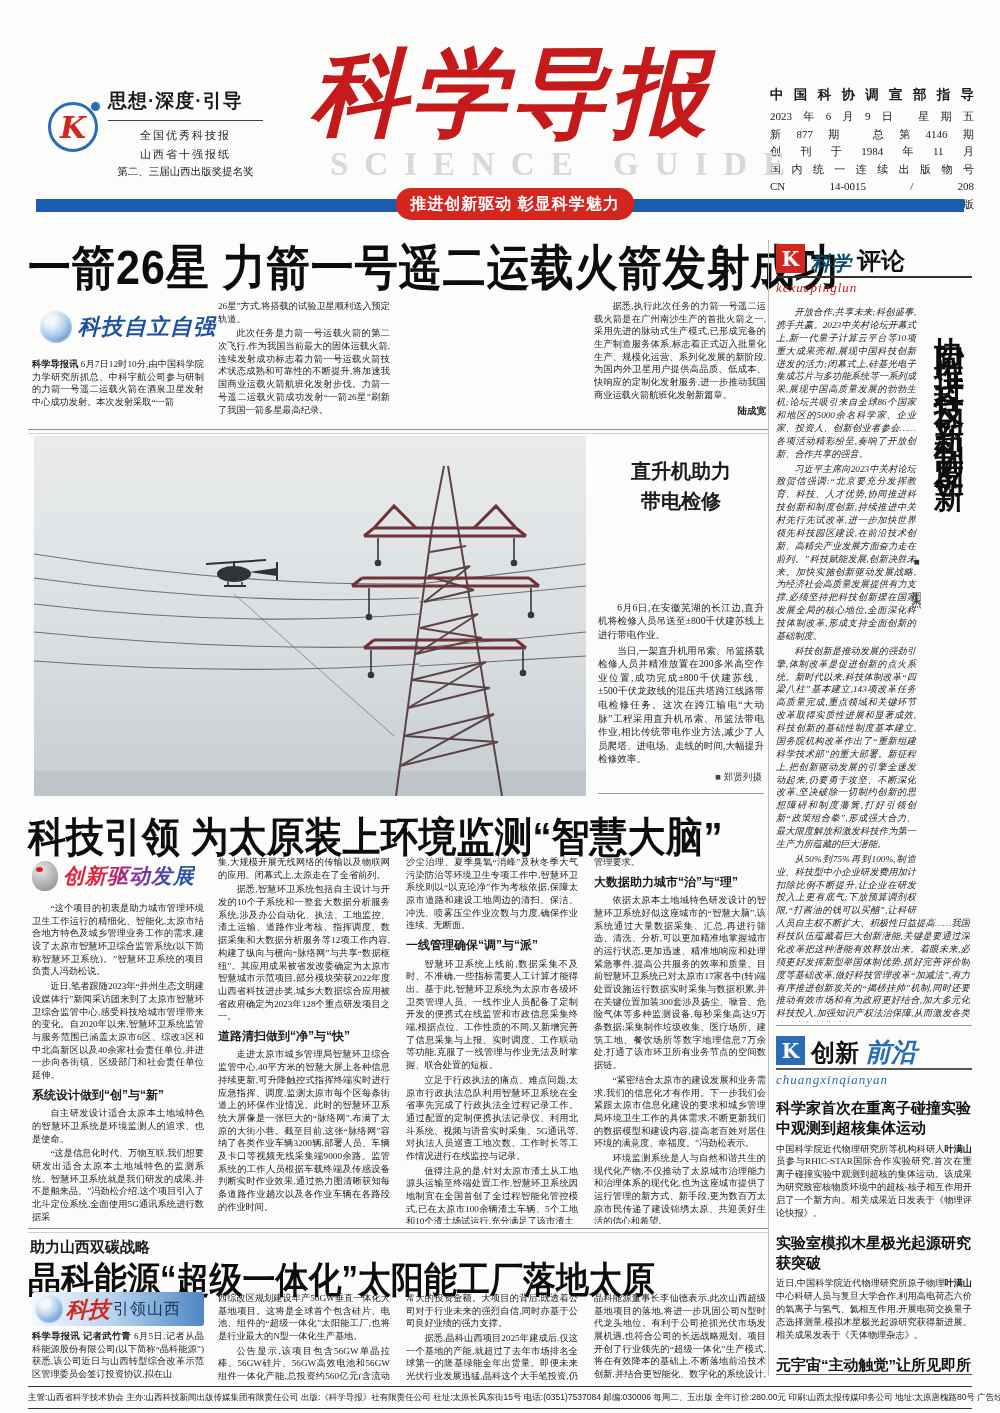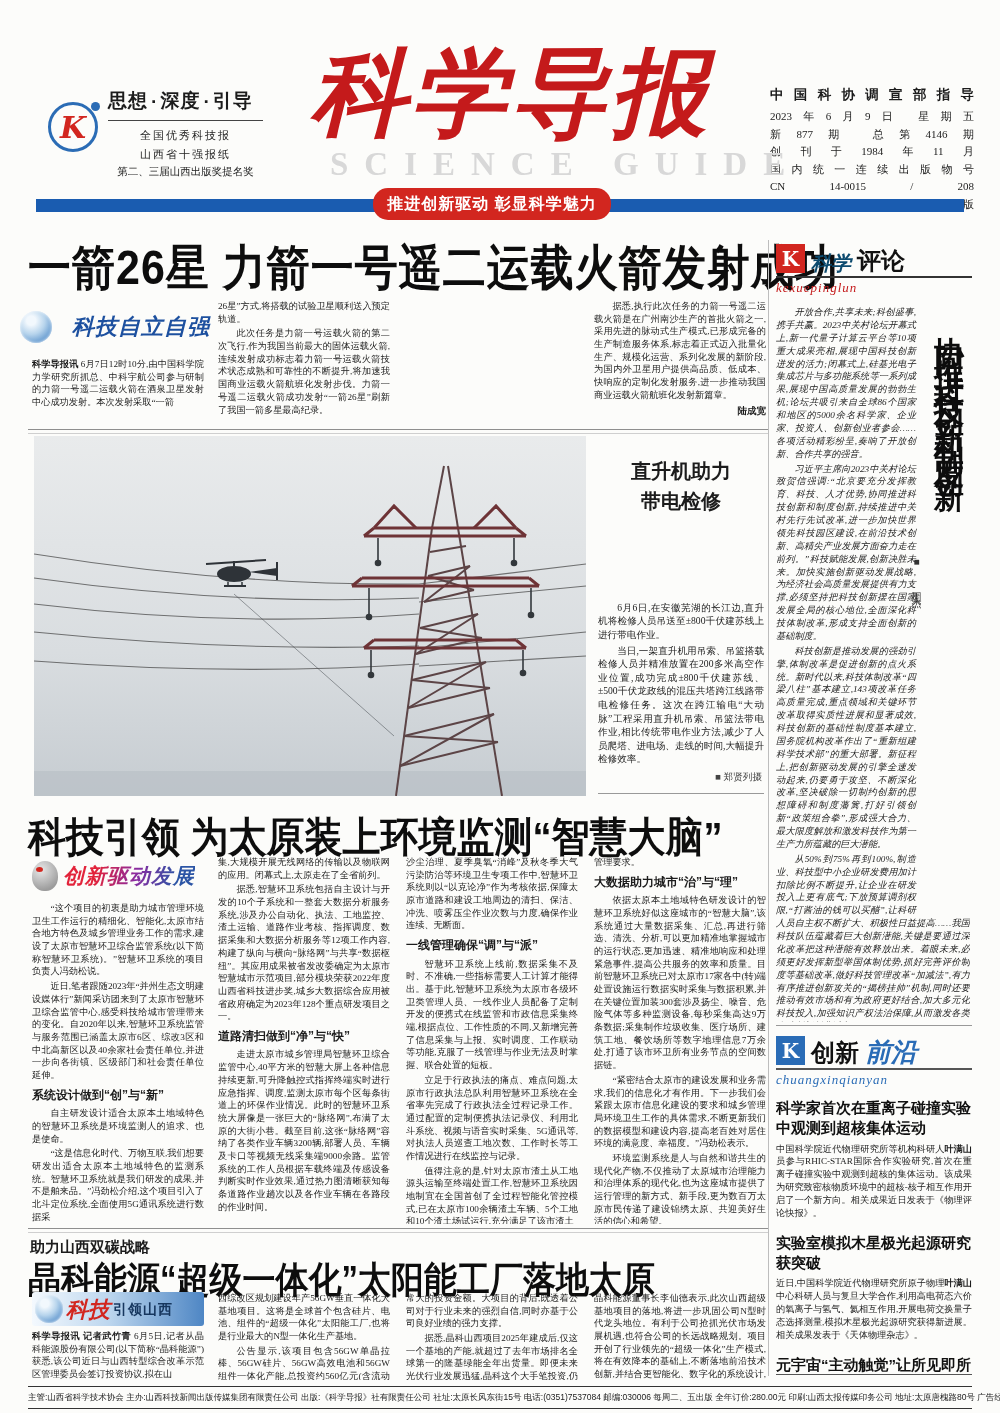--- a/index.html
+++ b/index.html
@@ -7,54 +7,54 @@
         font-family:"Liberation Serif",serif;color:#1c1c1c;overflow:hidden;}
   .abs{position:absolute;}
 
   
   .logo-wrap{left:48px;top:88px;width:215px;display:flex;gap:10px;align-items:flex-start;}
   .logo-icon{width:44px;height:44px;border:3px solid #2b6cb5;border-radius:50%;position:relative;
              display:flex;align-items:center;justify-content:center;margin-top:14px;flex:0 0 auto;}
   .logo-icon .k{font-family:"DejaVu Serif",serif;font-style:italic;font-weight:bold;font-size:30px;color:#d2261f;}
   .logo-icon .dot{position:absolute;right:-5px;top:-3px;width:9px;height:9px;border-radius:50%;background:#2b6cb5;}
   .mast-left{flex:1;}
-  .mast-slogan{font-family:Liberation Mono, monospace;font-weight:bold;font-size:19px;letter-spacing:1px;
+  .mast-slogan{font-family:Liberation Sans, sans-serif;font-weight:bold;font-size:19px;letter-spacing:1px;
                border-bottom:1px solid #444;padding-bottom:6px;margin-bottom:5px;}
   .honor{font-size:11px;letter-spacing:2px;text-align:center;line-height:1.7;color:#222;}
   .honor.small{letter-spacing:0;font-size:10.5px;}
   .mast-title{left:258px;top:38px;width:505px;text-align:center;z-index:2;
               font-family:"DejaVu Serif",serif;font-style:italic;font-weight:bold;
               font-size:96px;line-height:1.15;color:#c41a1b;letter-spacing:4px;white-space:nowrap;}
   .mast-en{left:330px;top:146px;width:430px;text-align:center;z-index:1;
            font-family:"Liberation Serif",serif;font-weight:bold;font-size:33px;
            letter-spacing:16px;color:#d8d8d8;white-space:nowrap;}
   .mast-right{left:770px;top:86px;width:204px;}
   .guidance{font-family:"Liberation Sans",sans-serif;font-weight:bold;font-size:13.5px;
             text-align:justify;text-align-last:justify;margin-bottom:4px;}
   .publine{font-size:11px;line-height:1.6;text-align:justify;text-align-last:justify;color:#222;}
   .blue-bar{left:36px;top:199px;width:928px;height:13px;background:#1a5cb0;}
-  .red-pill{left:373px;top:188px;width:238px;height:32px;background:#d2261f;border-radius:15px;z-index:3;
+  .red-pill{left:396px;top:188px;width:238px;height:32px;background:#d2261f;border-radius:15px;z-index:3;
             display:flex;align-items:center;justify-content:center;color:#fff;
             font-family:"Liberation Sans",sans-serif;font-weight:bold;font-size:16px;letter-spacing:1px;}
 
   
   .hl{font-family:"Liberation Sans",sans-serif;font-weight:900;color:#0d0d0d;}
   .bodytext{font-size:9.2px;line-height:1.38;text-align:justify;overflow:hidden;}
   .bodytext p{margin:0 0 2px;text-indent:2em;}
   .bodytext p.cont{text-indent:0;}
   .lead-bold{font-family:"Liberation Sans",sans-serif;font-weight:bold;}
   .subhead{font-family:"Liberation Sans",sans-serif;font-weight:bold;font-size:12px;
            text-indent:0;margin:5px 0 4px;}
   .byline{display:block;text-align:right;font-family:"Liberation Sans",sans-serif;
           font-weight:bold;font-size:9.5px;margin-top:2px;}
 
   
   .headline1{left:28px;top:236px;width:742px;text-align:center;font-size:43px;letter-spacing:1px;
              transform:scaleY(1.12);transform-origin:top;white-space:nowrap;}
-  .badge-blue{left:20px;top:304px;width:176px;height:46px;display:flex;align-items:center;gap:20px;}
+  .badge-blue{left:40px;top:304px;width:176px;height:46px;display:flex;align-items:center;gap:6px;}
   .globe{width:32px;height:32px;border-radius:50%;flex:0 0 auto;
          background:radial-gradient(circle at 35% 30%,#f2f8fd 15%,#b7d4ec 45%,#5b93cc 80%,#2f6aa8);
          box-shadow:inset 0 0 3px #fff;}
   .badge-blue .txt{font-family:"Liberation Sans",sans-serif;font-weight:900;font-style:italic;
                    font-size:22px;color:#1d509f;letter-spacing:1px;white-space:nowrap;}
   .col{width:172px;}
   .divider{height:3px;border-top:1px solid #8e8e8e;border-bottom:1px solid #cfcfcf;}
 
   
   .photo{left:34px;top:436px;width:552px;height:360px;}
@@ -118,21 +118,21 @@
 
   
   .kicker{left:30px;top:1238px;font-family:"Liberation Sans",sans-serif;font-weight:900;font-size:15px;}
   .headline3{left:28px;top:1256px;width:742px;font-size:33px;white-space:nowrap;
              transform:scaleY(1.1);transform-origin:top left;}
   .badge-shanxi{display:flex;align-items:center;gap:3px;height:34px;margin-bottom:4px;
                 background:linear-gradient(90deg,#f4f9fe,#bcd6ee 45%,#4e86c4);border-radius:3px;padding:0 6px 0 3px;}
   .badge-shanxi .g{width:28px;height:28px;}
   .badge-shanxi .red{font-family:"DejaVu Serif",serif;font-style:italic;font-weight:bold;
                      font-size:22px;color:#d2261f;line-height:1;}
-  .badge-shanxi .blk{font-family:"Liberation Sans",sans-serif;font-weight:700;font-size:14px;
+  .badge-shanxi .blk{font-family:"Liberation Sans",sans-serif;font-weight:400;font-size:16px;
                      color:#16365e;line-height:1;letter-spacing:1px;}
 
   
   .footer{left:28px;top:1386px;width:944px;border-top:1px solid #333;border-bottom:1px solid #333;
           padding:5px 0 4px;font-family:"Liberation Sans",sans-serif;font-size:8.5px;color:#222;
           white-space:nowrap;text-align:center;}
 </style>
 </head>
 <body>
 

